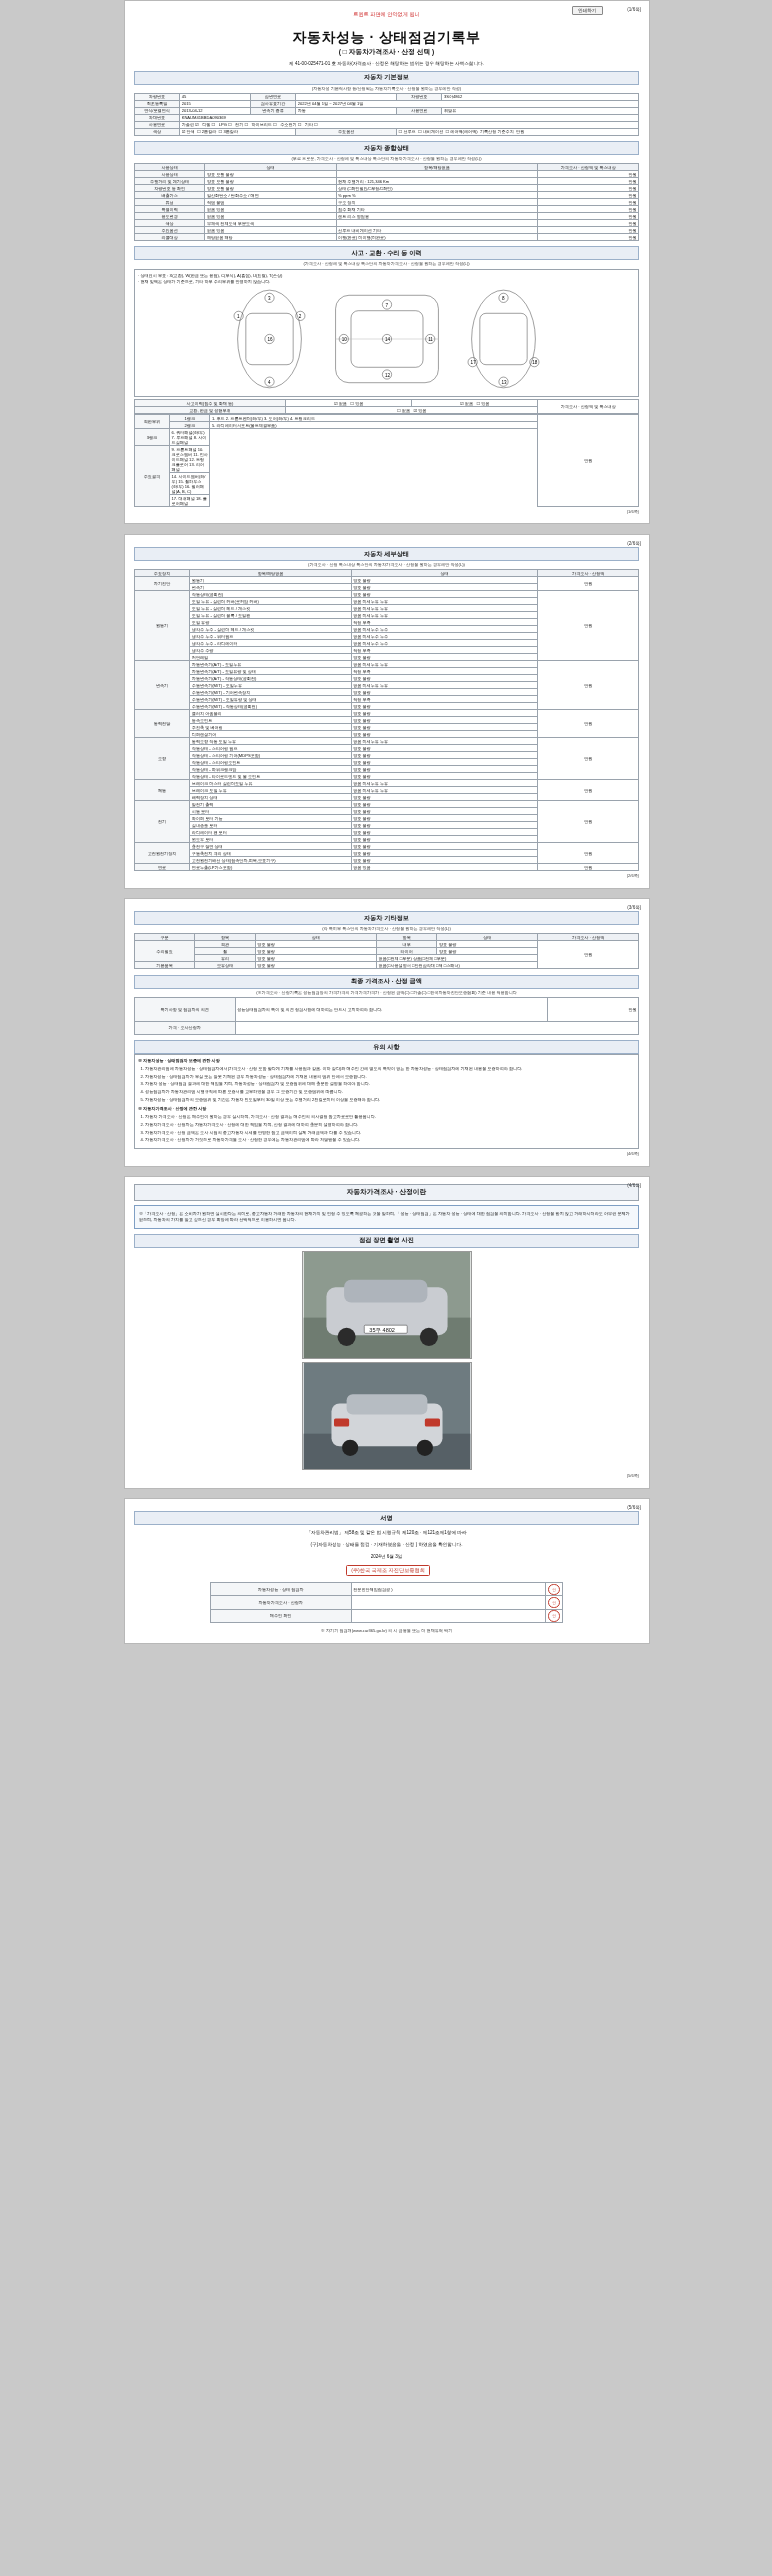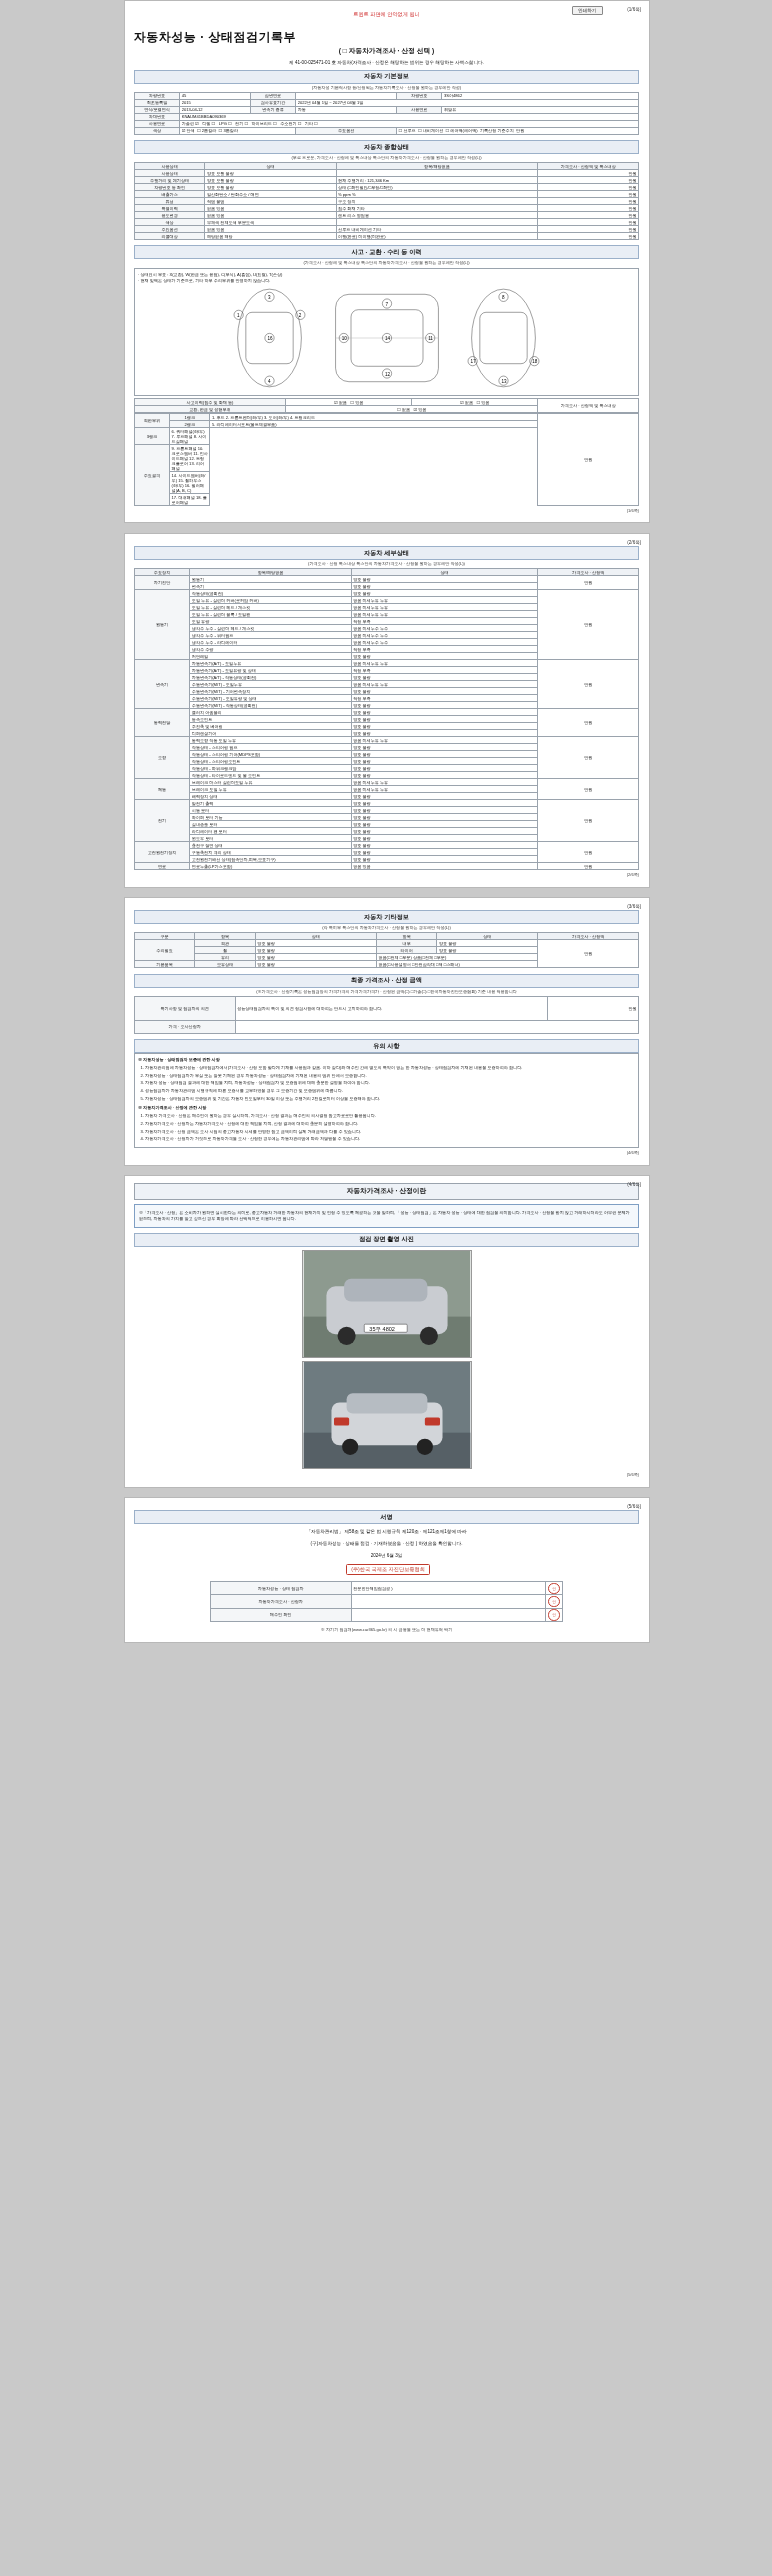--- a/index.html
+++ b/index.html
@@ -14,21 +14,21 @@
     padding:7.2px 9.3px 9.3px 9.3px; position:relative;
     border:0.5px solid #b8b8b8;
   }
   .topbar { text-align:center; font-size:5.2px; color:#cc2222; padding:3.1px 0 2.1px 0; }
   .printbtn {
     position:absolute; right:46px; top:5.2px; border:0.5px solid #888; background:#f2f2f2;
     font-size:4.6px; padding:1px 5.2px; border-radius:1px;
   }
   .pageno { position:absolute; right:7.2px; top:6.2px; font-size:4.6px; color:#333; }
   .pagefoot { text-align:right; font-size:4.1px; color:#444; margin-top:2.1px; }
-  h1.doc-title { font-size:12px; margin:8.2px 0 1px 0; font-weight:bold; letter-spacing:0.5px; }
+  h1.doc-title { text-align:center; font-size:14px; margin:8.2px 0 1px 0; font-weight:bold; letter-spacing:0.5px; }
   h2.doc-sub { text-align:center; font-size:6.7px; margin:0 0 4.1px 0; font-weight:bold; }
   .doc-no { text-align:center; font-size:4.6px; margin-bottom:5.2px; }
   .secbar {
     background:#e9eef5; border:0.5px solid #9bb0c9; text-align:center;
     font-weight:bold; font-size:6.2px; padding:1.5px 0; margin:5.2px 0 0 0;
   }
   .seccap { text-align:center; font-size:4.1px; padding:1px 0 2.1px 0; color:#333; }
   table.grid { width:100%; border-collapse:collapse; }
   table.grid th, table.grid td {
     border:0.5px solid #9aa3ad; padding:0.5px 1.5px; font-size:4.1px; vertical-align:middle;

